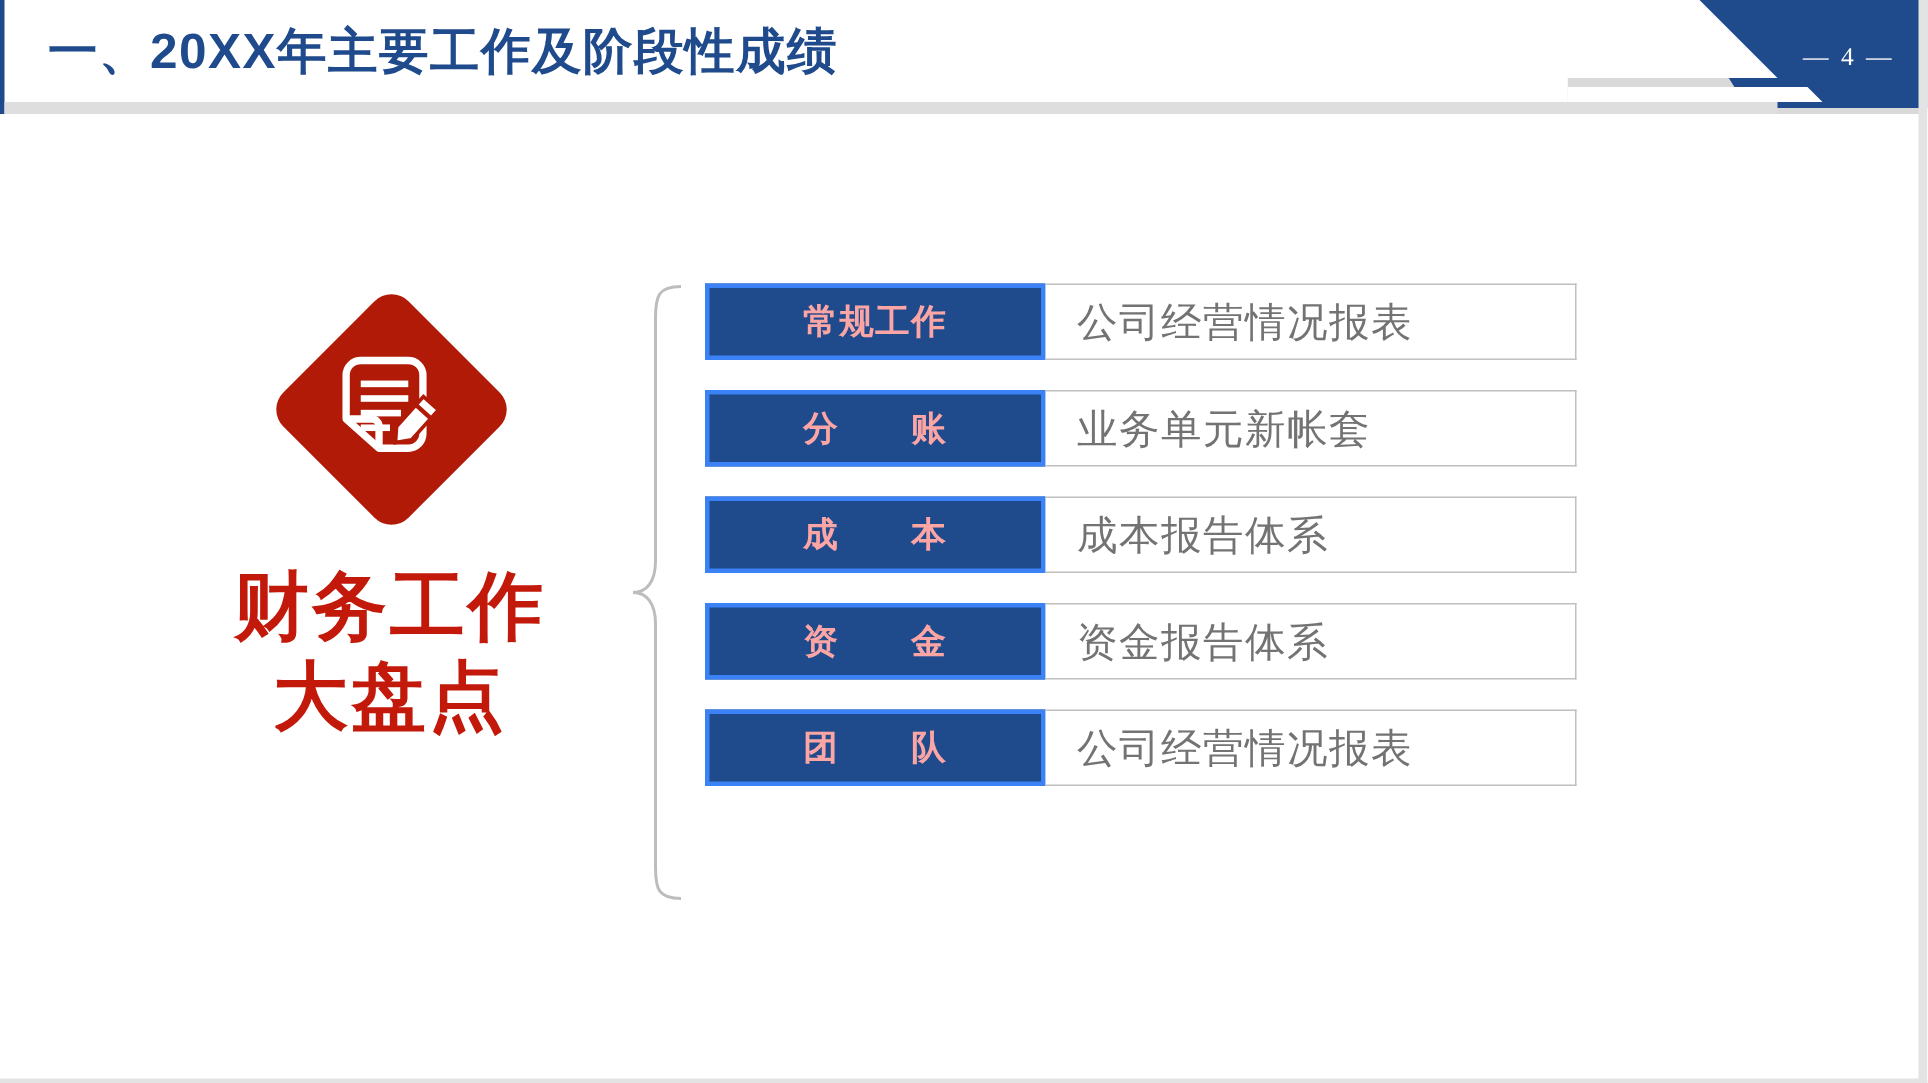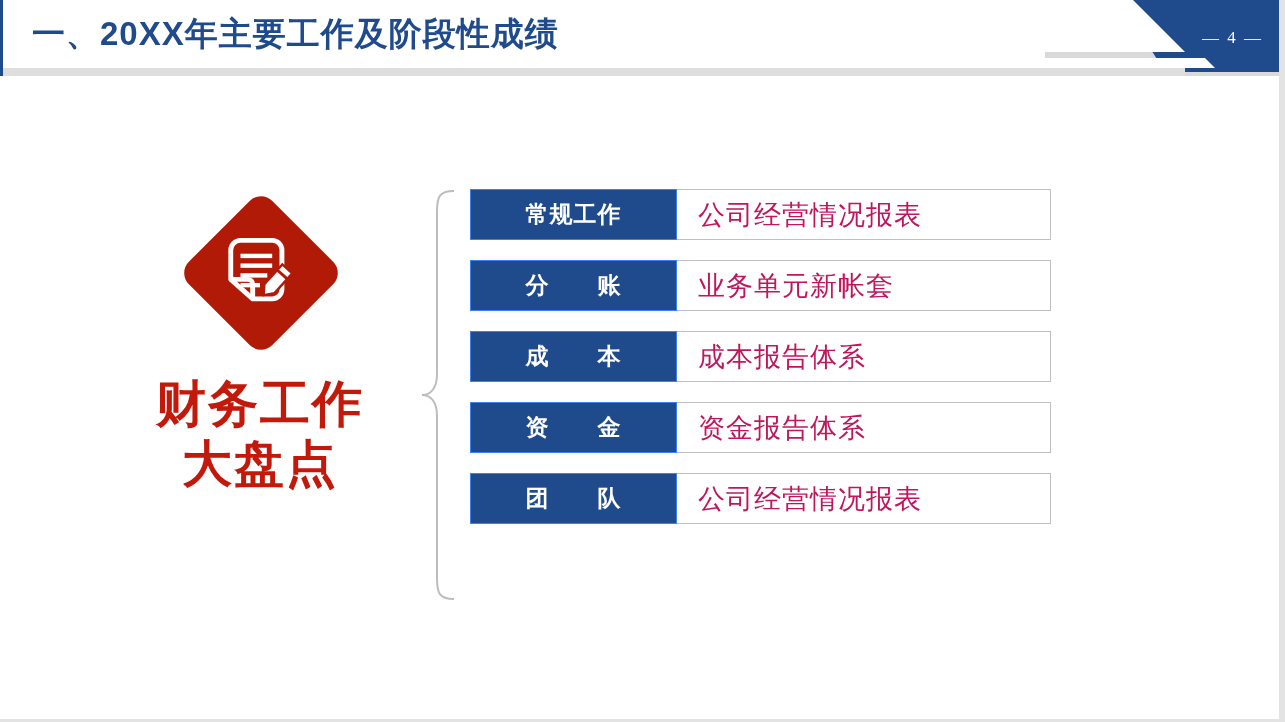--- a/index.html
+++ b/index.html
@@ -149,39 +149,39 @@
     top: 189px;
     width: 581px;
   }
   .row {
     display: flex;
     height: 51px;
     margin-bottom: 20px;
   }
   .row:last-child { margin-bottom: 0; }
   .cell-key {
-    width: 207px;
+    width: 227px;
     box-sizing: border-box;
     background: #1f4a8c;
-    border: 1px solid #3b82f6;
-    color: #ffffff;
+    border: 3px solid #3b82f6;
+    color: #fca5a5;
     font-size: 23px;
     font-weight: bold;
     letter-spacing: 1px;
     display: flex;
     align-items: center;
     justify-content: center;
   }
   .cell-val {
     flex: 1;
     box-sizing: border-box;
     background: #ffffff;
     border: 1px solid #c0c0c0;
     border-left: none;
-    color: #be185d;
+    color: #737373;
     font-size: 27px;
     display: flex;
     align-items: center;
     padding-left: 21px;
     letter-spacing: 1px;
   }
 </style>
 </head>
 <body>
 

